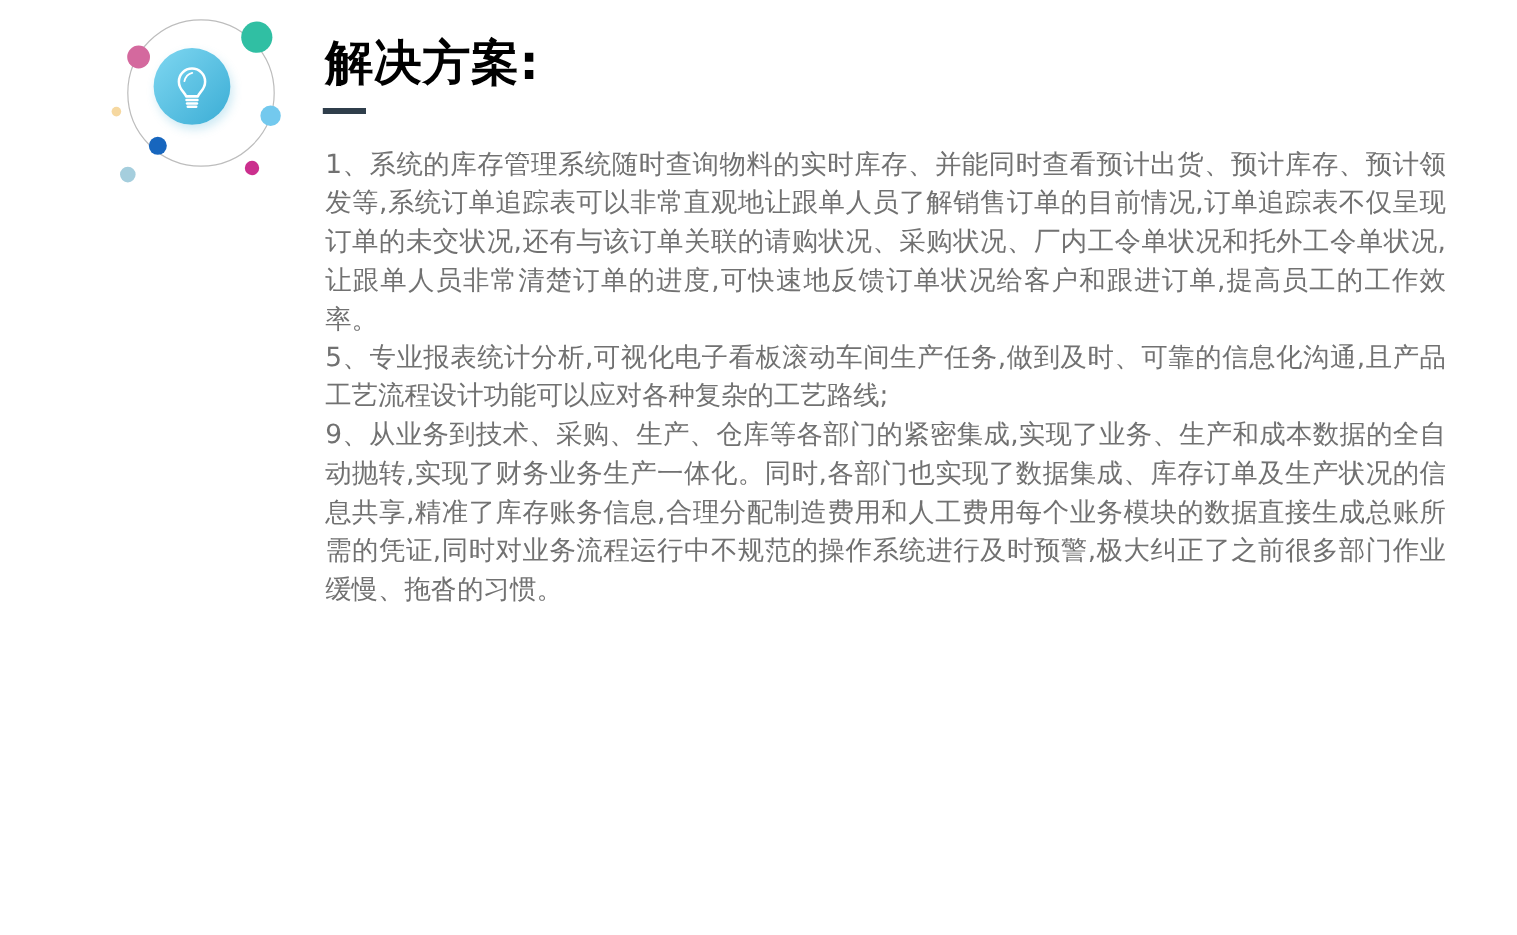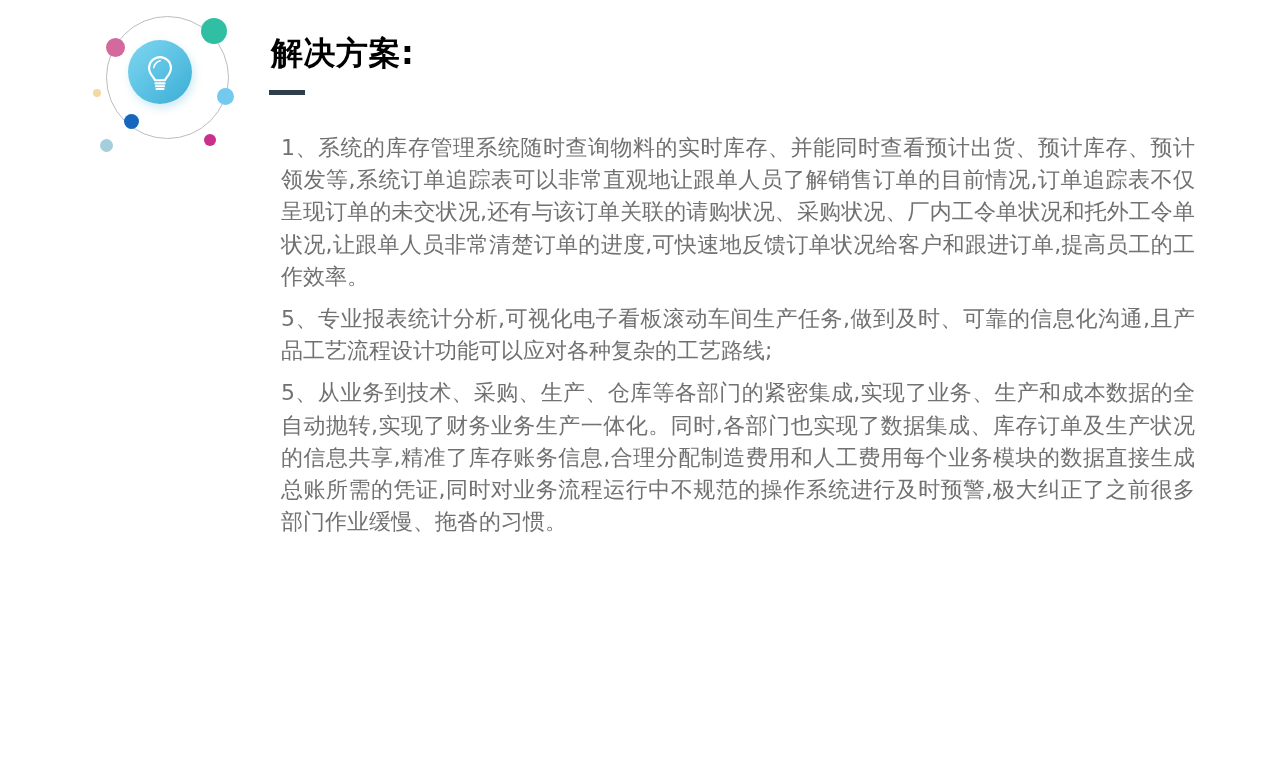--- a/index.html
+++ b/index.html
@@ -24,35 +24,35 @@
   .dot-pink      { left: 21px;    top: 33px;    width: 19px; height: 19px; }
   .dot-yellow    { left: 8px;     top: 84px;    width: 8px;  height: 8px;  }
   .dot-darkblue  { left: 39px;    top: 109px;   width: 15px; height: 15px; }
   .dot-lightblue { left: 132px;   top: 83px;    width: 17px; height: 17px; }
   .dot-magenta   { left: 119px;   top: 129px;   width: 12px; height: 12px; }
   .dot-paleblue  { left: 15px;    top: 134px;   width: 13px; height: 13px; }
 
   
   .title {
     position: absolute; left: 271px; top: 36px;
-    font-size: 32px; line-height: 34px; font-weight: 700; color: #000000;
+    font-size: 40px; line-height: 34px; font-weight: 700; color: #000000;
     letter-spacing: 0.5px;
   }
   .divider {
     position: absolute; left: 269px; top: 90px;
     width: 36px; height: 5px;
   }
 
   
   .content {
     position: absolute; left: 271px; top: 122px; width: 934px;
     font-size: 22px; line-height: 32.2px;
     text-align: justify;
   }
-  .content p { margin: 10px; }
+  .content p { margin: 0; }
 </style>
 </head>
 <body>
 
 <div>
 
   <div class="icon-cluster">
     <div class="ring" style="border-color: rgb(189, 189, 189);"></div>
 
     <span class="dot dot-pink" style="background-color: rgb(212, 105, 158);"></span>
@@ -73,16 +73,16 @@
       </svg>
     </div>
   </div>
 
   <h1 class="title">解决方案:</h1>
   <div class="divider" style="background-color: rgb(47, 62, 75);"></div>
 
   <div class="content" style="color: rgb(113, 113, 113);">
     <p>1、系统的库存管理系统随时查询物料的实时库存、并能同时查看预计出货、预计库存、预计领发等,系统订单追踪表可以非常直观地让跟单人员了解销售订单的目前情况,订单追踪表不仅呈现订单的未交状况,还有与该订单关联的请购状况、采购状况、厂内工令单状况和托外工令单状况,让跟单人员非常清楚订单的进度,可快速地反馈订单状况给客户和跟进订单,提高员工的工作效率。</p>
     <p>5、专业报表统计分析,可视化电子看板滚动车间生产任务,做到及时、可靠的信息化沟通,且产品工艺流程设计功能可以应对各种复杂的工艺路线;</p>
-    <p>5、从业务到技术、采购、生产、仓库等各部门的紧密集成,实现了业务、生产和成本数据的全自动抛转,实现了财务业务生产一体化。同时,各部门也实现了数据集成、库存订单及生产状况的信息共享,精准了库存账务信息,合理分配制造费用和人工费用每个业务模块的数据直接生成总账所需的凭证,同时对业务流程运行中不规范的操作系统进行及时预警,极大纠正了之前很多部门作业缓慢、拖沓的习惯。</p>
+    <p>9、从业务到技术、采购、生产、仓库等各部门的紧密集成,实现了业务、生产和成本数据的全自动抛转,实现了财务业务生产一体化。同时,各部门也实现了数据集成、库存订单及生产状况的信息共享,精准了库存账务信息,合理分配制造费用和人工费用每个业务模块的数据直接生成总账所需的凭证,同时对业务流程运行中不规范的操作系统进行及时预警,极大纠正了之前很多部门作业缓慢、拖沓的习惯。</p>
   </div>
 
 </div>
 
 </body></html>

